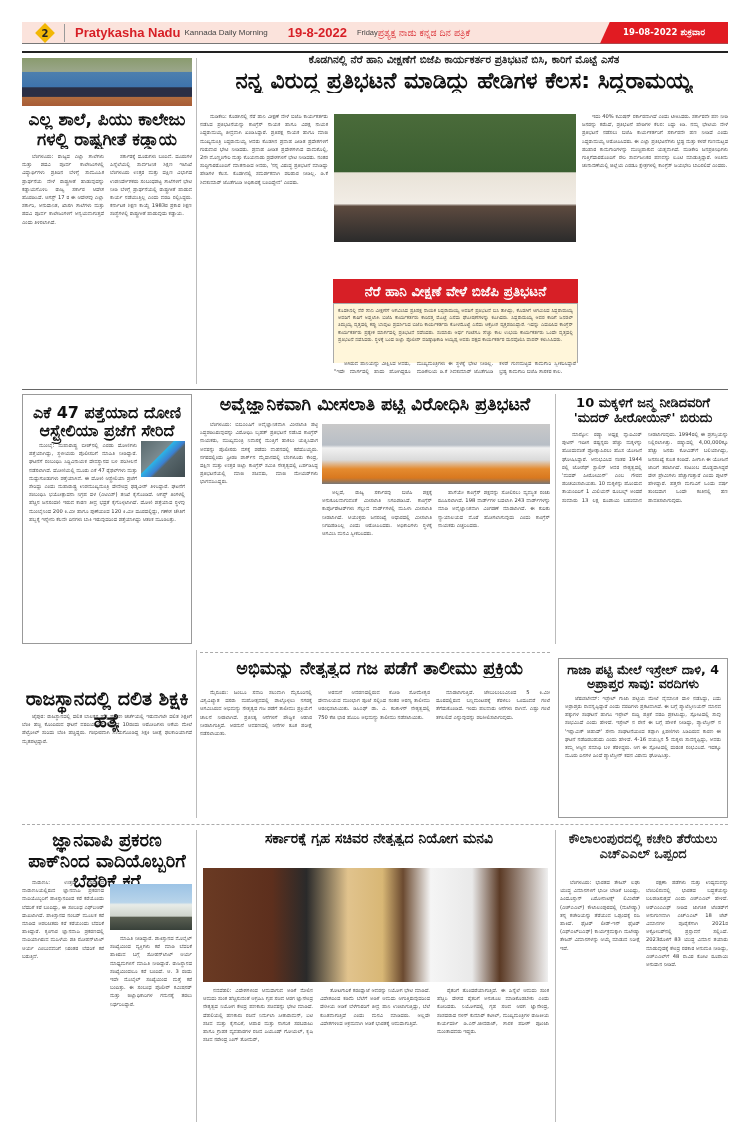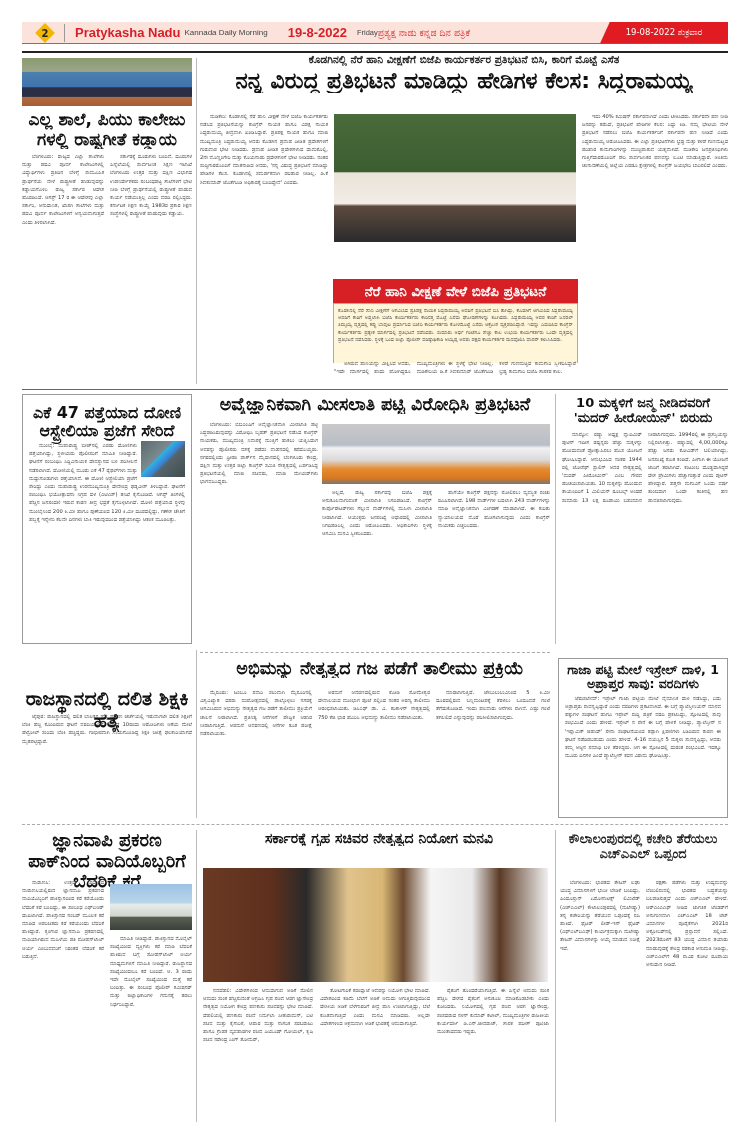--- a/index.html
+++ b/index.html
@@ -10,21 +10,21 @@
   .masthead { position: absolute; left: 22px; top: 22px; width: 706px; height: 22px; background: #fbe3dc; display: flex; align-items: center; border-bottom: 1px solid #777; }
   .page-badge { width: 22px; height: 22px; margin-left: 12px; display: flex; align-items: center; justify-content: center; }
   .page-badge .diamond { width: 14px; height: 14px; background: #f2b705; transform: rotate(45deg); display: flex; align-items: center; justify-content: center; }
   .page-badge .diamond span { transform: rotate(-45deg); font-family: "DejaVu Sans", sans-serif; font-size: 10px; font-weight: bold; color: #222; }
   .mh-divider { width: 1px; height: 18px; background: #999; margin: 0 10px 0 8px; }
   .mh-title { font-family: "Liberation Sans", sans-serif; font-weight: bold; color: #d71f26; font-size: 13px; text-align: right; }
   .mh-sub { font-family: "Liberation Sans", sans-serif; font-size: 8px; color: #444; margin-left: 4px; }
   .mh-date { font-family: "Liberation Sans", sans-serif; font-weight: bold; color: #d71f26; font-size: 13px; margin-left: 20px; }
   .mh-day { font-family: "Liberation Sans", sans-serif; font-size: 7.5px; color: #444; margin-left: 10px; }
   .mh-kannada { font-family: "DejaVu Sans", sans-serif; color: #d71f26; font-size: 9.5px; }
-  .mh-red { margin-left: auto; height: 22px; width: 128px; background: #e11b22; clip-path: polygon(10px 0, 100% 0, 100% 100%, 0 100%); display: flex; align-items: center; justify-content: center; color: #fff; font-size: 8.5px; font-weight: normal; }
+  .mh-red { margin-left: auto; height: 22px; width: 128px; background: #e11b22; clip-path: polygon(10px 0, 100% 0, 100% 100%, 0 100%); display: flex; align-items: center; justify-content: center; color: #fff; font-size: 8.5px; font-weight: bold; }
   .rule-thick { position: absolute; left: 22px; width: 706px; height: 2px; background: #222; }
 
   .block { position: absolute; overflow: hidden; }
   .boxed { border: 1px solid #999; }
   .kan-head { font-family: "DejaVu Sans", sans-serif; font-weight: bold; color: #111; line-height: 1.15; text-align: center; }
   .kicker { font-family: "DejaVu Sans", sans-serif; color: #222; text-align: center; }
   .bodytext { font-family: "DejaVu Sans", sans-serif; font-size: 5.2px; line-height: 8.2px; color: #333; text-align: justify; column-gap: 6px; }
   .bodytext p { text-indent: 10px; }
   .photo { position: absolute; overflow: hidden; }
   .vrule { position: absolute; width: 1px; background: #bbb; }
@@ -128,21 +128,21 @@
     <p>ಮೈಸೂರು: ಜಂಬೂ ಸವಾರಿ ಸಲುವಾಗಿ ಮೈಸೂರಿನಲ್ಲಿ ವಿಶ್ವವಿಖ್ಯಾತ ದಸರಾ ಮಹೋತ್ಸವದಲ್ಲಿ ಪಾಲ್ಗೊಳ್ಳಲು ನಗರಕ್ಕೆ ಆಗಮಿಸಿರುವ ಅಭಿಮನ್ಯು ನೇತೃತ್ವದ ಗಜ ಪಡೆಗೆ ತಾಲೀಮು ಪ್ರಕ್ರಿಯೆಗೆ ಚಾಲನೆ ನೀಡಲಾಗಿದೆ. ಪ್ರತಿನಿತ್ಯ ಆನೆಗಳಿಗೆ ಪೌಷ್ಟಿಕ ಆಹಾರ ನೀಡಲಾಗುತ್ತಿದೆ. ಅರಮನೆ ಆವರಣದಲ್ಲಿ ಆನೆಗಳ ತೂಕ ಪರೀಕ್ಷೆ ನಡೆಸಲಾಯಿತು.</p>
   </div>
 <div class="block bodytext" style="left:318px; top:688px; width:112px; height:128px;">
     <p>ಅರಮನೆ ಆವರಣದಲ್ಲಿರುವ ಕೋಡಿ ಸೋಮೇಶ್ವರ ದೇವಾಲಯದ ಮುಂಭಾಗ ಪೂಜೆ ಸಲ್ಲಿಸಿದ ನಂತರ ಅರಣ್ಯ ತಾಲೀಮು ಆರಂಭಿಸಲಾಯಿತು. ಡಿಸಿಎಫ್ ಡಾ. ವಿ. ಕರಿಕಾಳನ್ ನೇತೃತ್ವದಲ್ಲಿ 750 ಕೆಜಿ ಭಾರ ಹೊರಿಸಿ ಅಭಿಮನ್ಯು ತಾಲೀಮು ನಡೆಸಲಾಯಿತು.</p>
   </div>
 <div class="block bodytext" style="left:436px; top:688px; width:114px; height:128px;">
     <p>ಮಾಡಲಾಗುತ್ತಿದೆ. ಜೇಬುಲುಲುವಿನಿಂದ 5 ಕಿ.ಮೀ ದೂರದಲ್ಲಿರುವ ಬನ್ನಿಮಂಟಪಕ್ಕೆ ತೆರಳಲು ಒಂದೂವರೆ ಗಂಟೆ ತೆಗೆದುಕೊಂಡಿದೆ. ಇಂದು ಹಲವಾರು ಆನೆಗಳು ಸಾಗಿವೆ. ಎಷ್ಟು ಗಂಟೆ ತಗಲಲಿದೆ ಎನ್ನುವುದನ್ನು ಪರಿಶೀಲಿಸಲಾಗುವುದು.</p>
   </div>
 
 <div class="block boxed" style="left:558px; top:658px; width:170px; height:160px;">
-  <div class="kan-head" style="font-size:12.5px; margin-top:4px;">ಗಾಜಾ ಪಟ್ಟಿ ಮೇಲೆ ಇಸ್ರೇಲ್ ದಾಳಿ, 1 ಅಪ್ರಾಪ್ತರ ಸಾವು: ವರದಿಗಳು</div>
+  <div class="kan-head" style="font-size:12.5px; margin-top:4px;">ಗಾಜಾ ಪಟ್ಟಿ ಮೇಲೆ ಇಸ್ರೇಲ್ ದಾಳಿ, 4 ಅಪ್ರಾಪ್ತರ ಸಾವು: ವರದಿಗಳು</div>
   <div class="bodytext" style="padding:2px 6px;">
       <p>ಜೆರುಸಲೇಮ್: ಇಸ್ರೇಲ್ ಗಾಜಾ ಪಟ್ಟಿಯ ಮೇಲೆ ವೈಮಾನಿಕ ದಾಳಿ ನಡೆಸಿದ್ದು, ಐದು ಅಪ್ರಾಪ್ತರು ಸಾವನ್ನಪ್ಪಿದ್ದಾರೆ ಎಂದು ವರದಿಗಳು ಪ್ರಕಟವಾಗಿದೆ. ಈ ಬಗ್ಗೆ ಪ್ಯಾಲೆಸ್ತೀನಿಯನ್ ಮಾನವ ಹಕ್ಕುಗಳ ಸಂಘಟನೆ ಹಾಗೂ ಇಸ್ರೇಲ್ ಸುದ್ದಿ ಪತ್ರಿಕೆ ವರದಿ ಪ್ರಕಟಿಸಿದ್ದು, ಸ್ಫೋಟದಲ್ಲಿ ಸಾವು ಸಂಭವಿಸಿದೆ ಎಂದು ಹೇಳಿದೆ. ಇಸ್ರೇಲ್ ನ ಸೇನೆ ಈ ಬಗ್ಗೆ ಹೇಳಿಕೆ ನೀಡಿದ್ದು, ಪ್ಯಾಲೆಸ್ತೀನ್ ನ 'ಇಸ್ಲಾಮಿಕ್ ಜಿಹಾದ್' ಸೇನಾ ಸಂಘಟನೆಯಿಂದ ತಪ್ಪಾಗಿ ಕ್ಷಿಪಣಿಗಳು ಸಿಡಿದಿರುವ ಕಾರಣ ಈ ಘಟನೆ ನಡೆದಿರಬಹುದು ಎಂದು ಹೇಳಿದೆ. 4-16 ವಯಸ್ಸಿನ 5 ಮಕ್ಕಳು ಸಾವನ್ನಪ್ಪಿದ್ದು, ಅವರು ತಮ್ಮ ಅಜ್ಜನ ಸಮಾಧಿ ಬಳಿ ತೆರಳಿದ್ದರು. ಆಗ ಈ ಸ್ಫೋಟದಲ್ಲಿ ದುರಂತ ಸಂಭವಿಸಿದೆ. ಇದಕ್ಕೂ ಮೂರು ದಿನಗಳ ಹಿಂದೆ ಪ್ಯಾಲೆಸ್ತೀನ್ ಕದನ ವಿರಾಮ ಘೋಷಿಸಿತ್ತು.</p>
     </div>
 </div>
 
 <div class="hrule-dot" style="left:22px; top:824px; width:706px;"></div>
 
 <div class="block kan-head" style="left:22px; top:830px; width:170px; font-size:18px;">ಜ್ಞಾನವಾಪಿ ಪ್ರಕರಣ ಪಾಕ್‌ನಿಂದ ವಾದಿಯೊಬ್ಬರಿಗೆ ಬೆದರಿಕೆ ಕರೆ</div>
 <div class="block bodytext" style="left:22px; top:878px; width:82px; height:244px;">
     <p>ವಾರಾಣಸಿ: ಉತ್ತರ ಪ್ರದೇಶದ ವಾರಾಣಸಿಯಲ್ಲಿರುವ ಜ್ಞಾನವಾಪಿ ಪ್ರಕರಣದ ವಾದಿಯೊಬ್ಬರಿಗೆ ಪಾಕಿಸ್ತಾನದಿಂದ ಕರೆ ಕರೆಯೊಂದು ಬೆದರಿಕೆ ಕರೆ ಬಂದಿದ್ದು, ಈ ಸಂಬಂಧ ಎಫ್‌ಐಆರ್ ದಾಖಲಾಗಿದೆ. ಪಾಕಿಸ್ತಾನದ ನಂಬರ್ ಮೂಲಕ ಕರೆ ಮಾಡಿದ ಅಪರಿಚಿತರು ಕರೆ ಕರೆಯುಂದು ಬೆದರಿಕೆ ಹಾಕಿದ್ದಾರೆ. ಕೃಂಗಾರ ಜ್ಞಾನವಾಪಿ ಪ್ರಕರಣದಲ್ಲಿ ವಾದಿಯಾಗಿರುವ ಮಹಿಳೆಯ ಪತಿ ಸೋಹನ್‌ಲಾಲ್ ಆರ್ಯ ಎಂಬುವವರಿಗೆ ನಿರಂತರ ಬೆದರಿಕೆ ಕರೆ ಬರುತ್ತಿವೆ.</p>

